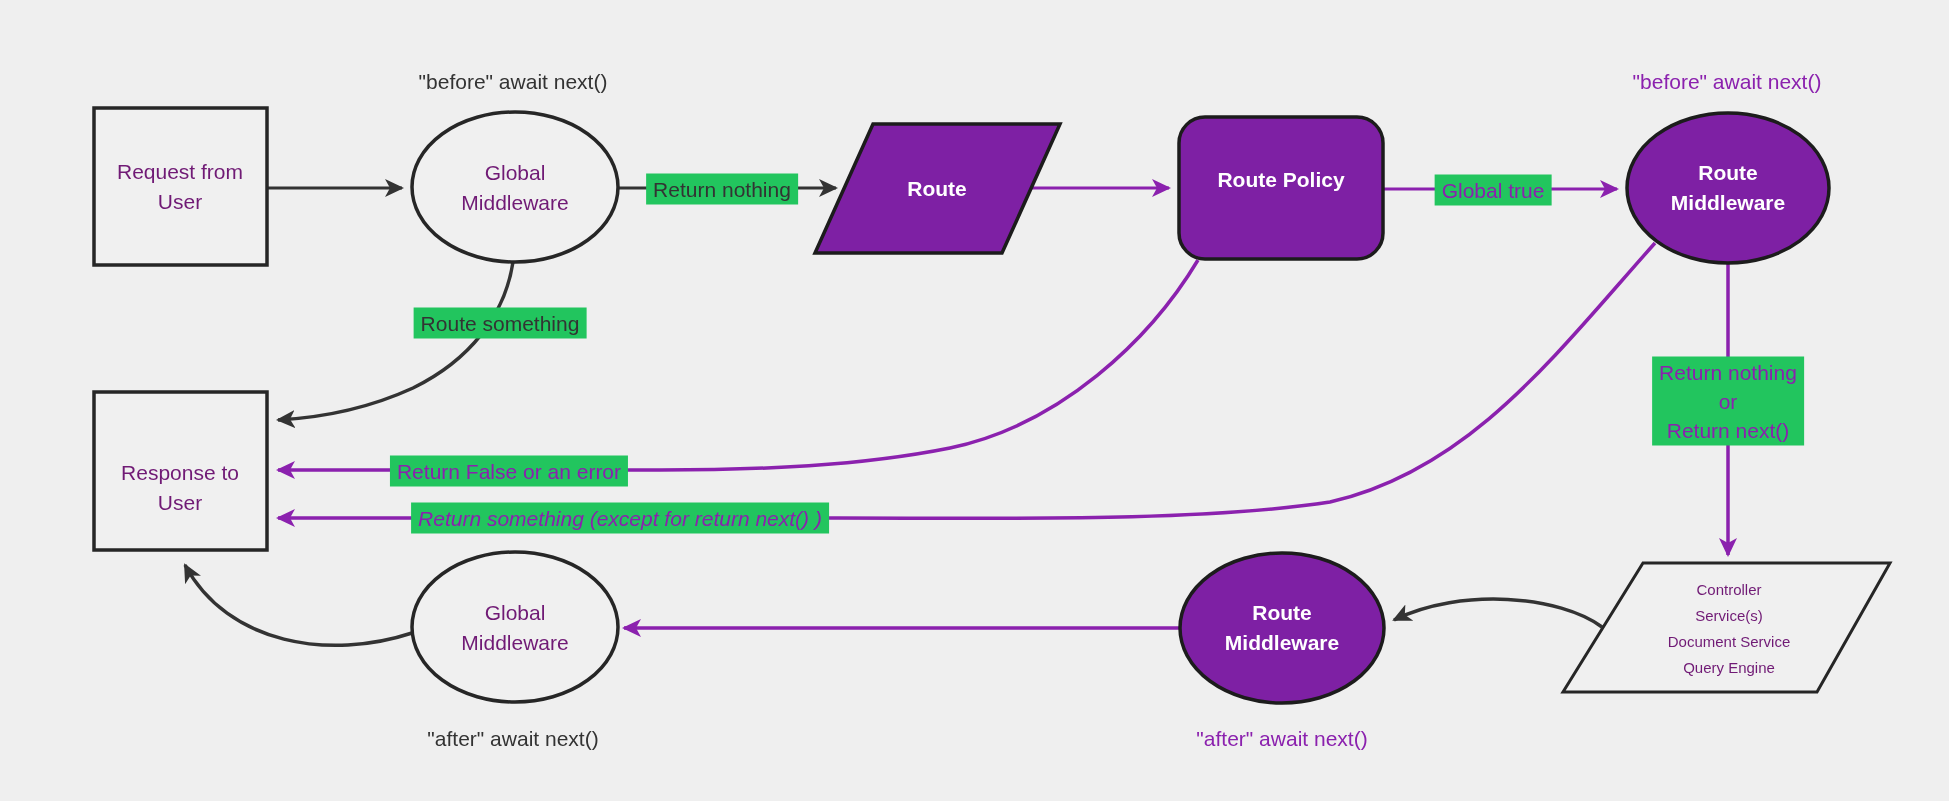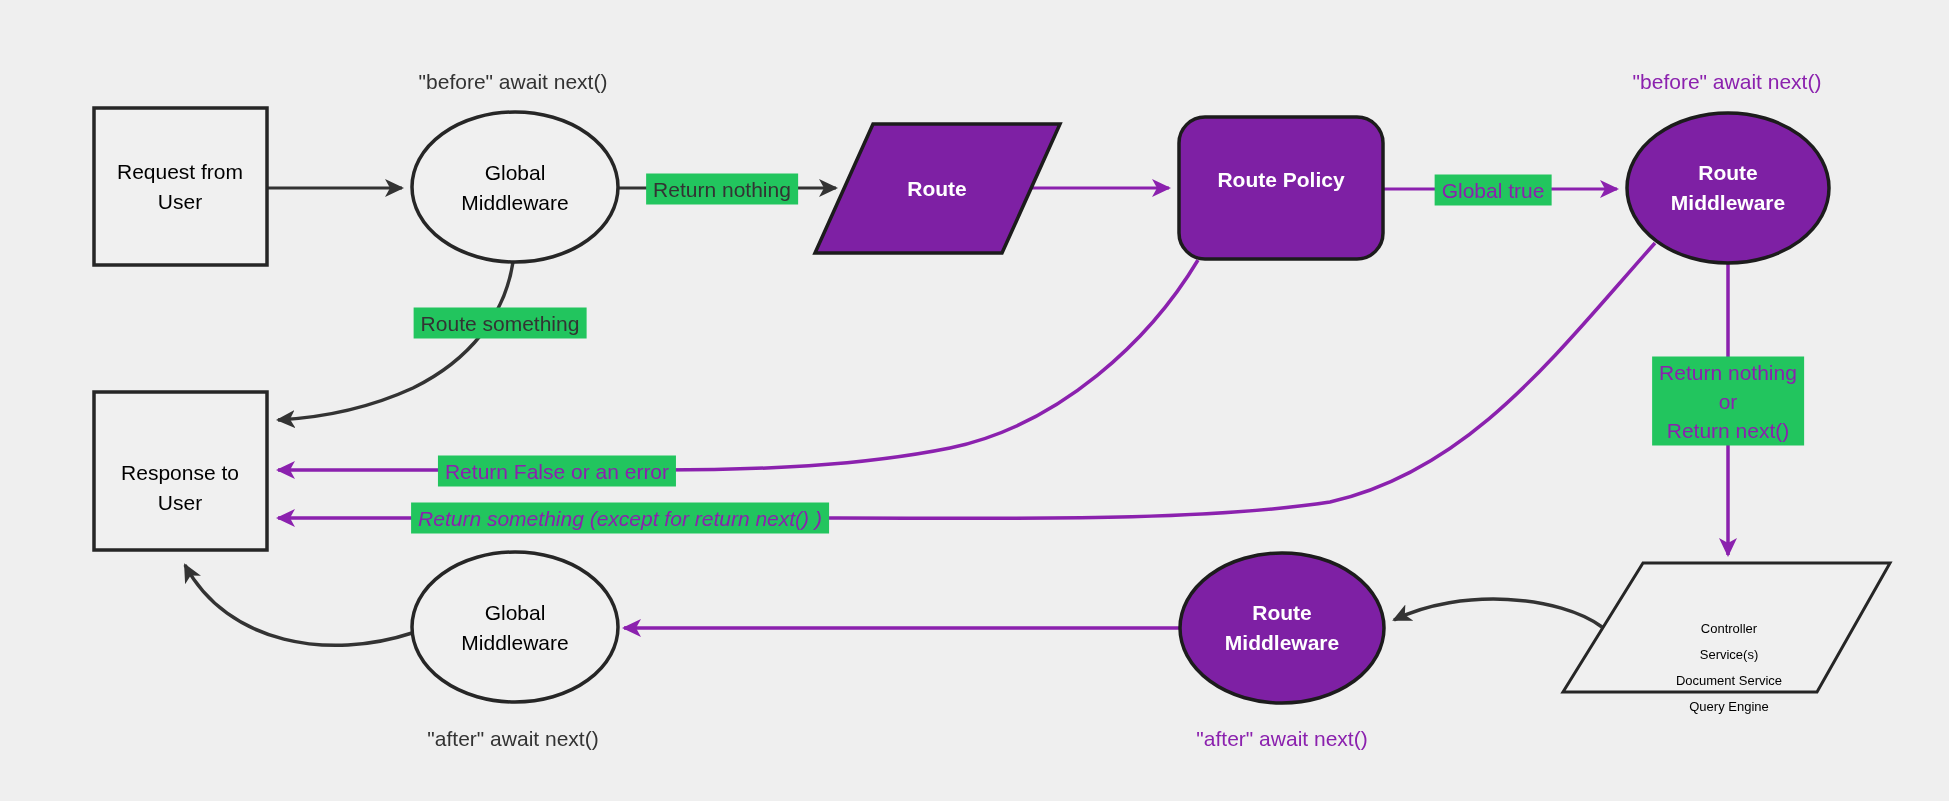--- a/index.html
+++ b/index.html
@@ -9,24 +9,24 @@
   }
   #edges-svg{position:absolute;left:0;top:0;z-index:1;}
   .lbl{
     position:absolute;transform:translate(-50%,-50%);z-index:2;
     font-size:21px;line-height:29px;color:#333;text-align:center;white-space:pre-line;
   }
   .lbl.masked{background:#22c55e;padding:1px 7px;}
   .lbl.purple{color:#8b21ae;}
   .node-text{
     position:absolute;transform:translate(-50%,-50%);z-index:2;
-    font-size:21px;line-height:30px;color:#000000;text-align:center;white-space:pre-line;
+    font-size:21px;line-height:30px;color:#701a75;text-align:center;white-space:pre-line;
   }
   .node-text.on-purple{color:#ffffff;font-weight:bold;}
-  .node-text.small{font-size:13px;line-height:26px;margin-top:39px;}
+  .node-text.small{font-size:15px;line-height:26px;}
 </style>
 </head>
 <body>
 
 <div id="canvas">
 
   <svg id="edges-svg" width="1949" height="801" viewBox="0 0 1949 801">
     <defs>
       <marker id="arrDark" markerUnits="userSpaceOnUse" markerWidth="22" markerHeight="20" refX="17" refY="9" orient="auto">
         <path d="M0,0 L19,9 L0,18 L5,9 z" fill="#333333"></path>
@@ -79,18 +79,18 @@
 User</div>
 
   <div class="lbl" style="left:513px;top:81px;">"before" await next()</div>
   <div class="lbl masked" style="left:722px;top:189px;">Return nothing</div>
   <div class="lbl masked" style="left:500px;top:323px;">Route something</div>
   <div class="lbl masked purple" style="left:1493px;top:190px;">Global true</div>
   <div class="lbl purple" style="left:1727px;top:81px;">"before" await next()</div>
   <div class="lbl masked purple" style="left:1728px;top:401px;">Return nothing
 or
 Return next()</div>
-  <div class="lbl masked purple" style="left:557px;top:471px;">Return False or an error</div>
+  <div class="lbl masked purple" style="left:509px;top:471px;">Return False or an error</div>
   <div class="lbl masked purple" style="left:620px;top:518px;font-style:italic;">Return something (except for return next() )</div>
   <div class="lbl purple" style="left:1282px;top:738px;">"after" await next()</div>
   <div class="lbl" style="left:513px;top:738px;">"after" await next()</div>
 
 </div>
 
 </body></html>

